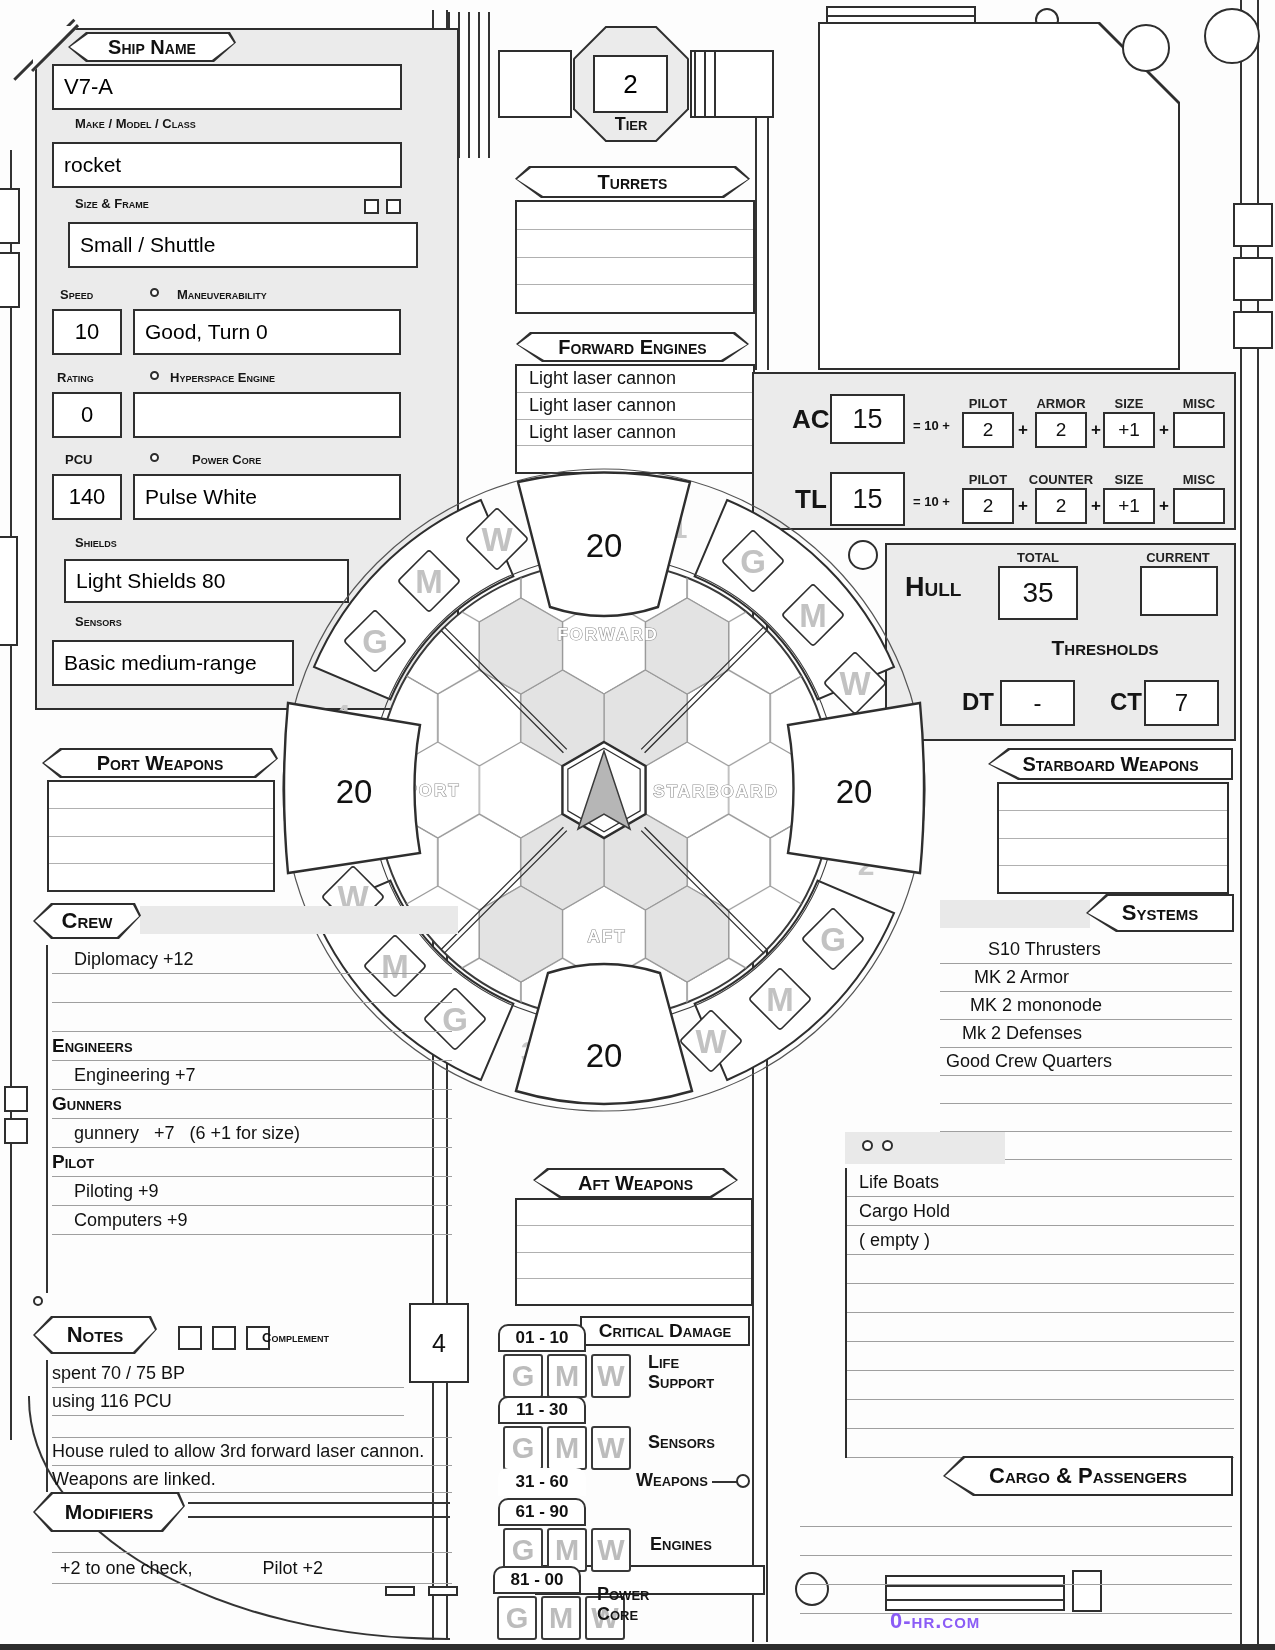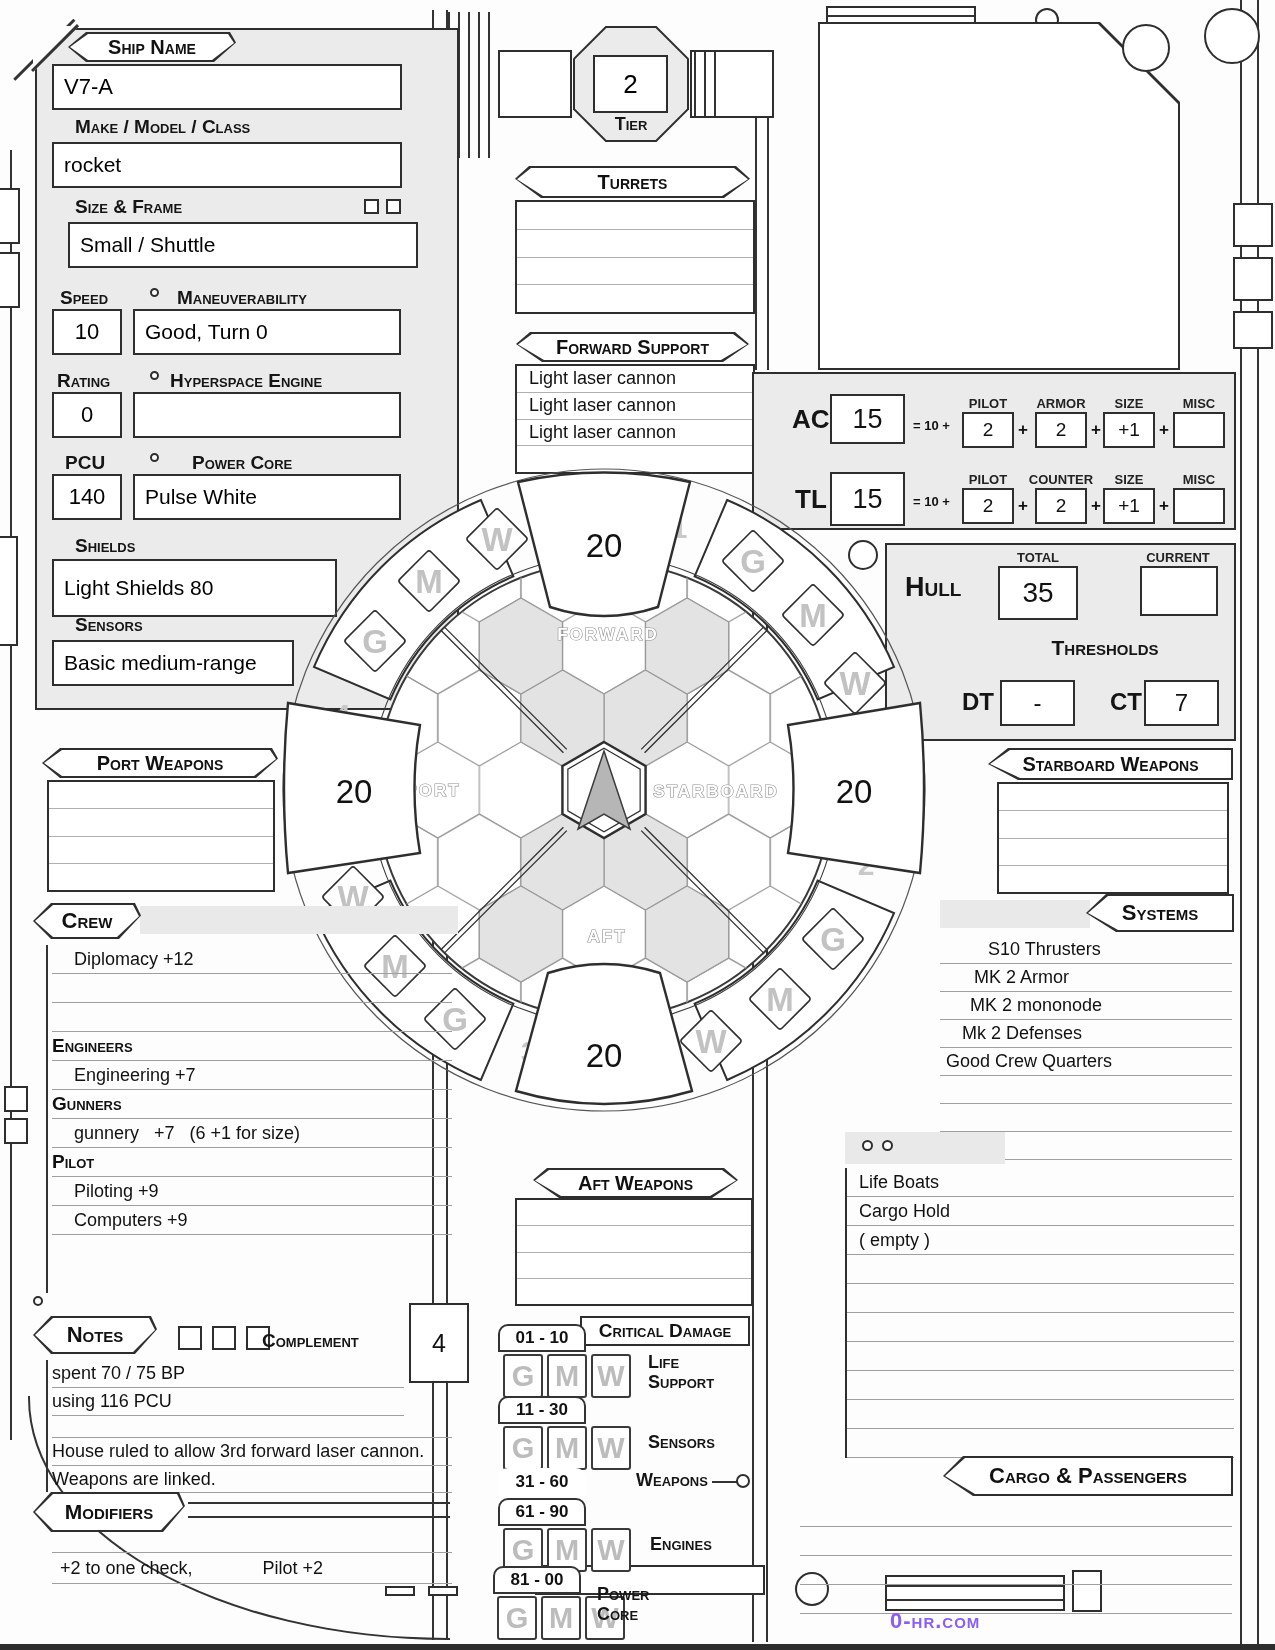--- a/index.html
+++ b/index.html
@@ -1,19 +1,19 @@
 <!DOCTYPE html>
 <html><head>
 <meta charset="utf-8">
 <style>
   html,body{margin:0;padding:0;background:#fff;}
   .page{position:relative;width:1275px;height:1650px;background:#fdfdfd;overflow:hidden;
         font-family:"Liberation Sans", sans-serif;color:#111;}
   .abs{position:absolute;}
-  .label{position:absolute;font-variant:small-caps;font-weight:bold;color:#151515;font-size:19px;white-space:nowrap;}
+  .label{position:absolute;font-variant:small-caps;font-weight:bold;color:#151515;font-size:13px;white-space:nowrap;}
   .sublabel{position:absolute;font-size:13px;font-weight:bold;text-align:center;color:#222;white-space:nowrap;}
   .panel{position:absolute;background:#ebebeb;border:2px solid #2e2e2e;}
   .field{position:absolute;background:#fff;border:2px solid #2e2e2e;display:flex;align-items:center;
          padding:0 10px;font-size:21px;color:#000;box-sizing:border-box;}
   .field--center{justify-content:center;padding:0;}
   .bigbox{position:absolute;background:#fff;border:2px solid #2e2e2e;display:flex;align-items:center;
           justify-content:center;font-size:27px;box-sizing:border-box;}
   .modbox{position:absolute;background:#fff;border:2px solid #2e2e2e;display:flex;align-items:center;
           justify-content:center;font-size:19px;box-sizing:border-box;}
   .plus{position:absolute;font-size:17px;font-weight:bold;}
@@ -133,21 +133,21 @@
   <div class="dot" style="left:150px;top:453px;width:9px;height:9px;"></div>
   <div class="label" style="left:192px;top:452px;">Power Core</div>
   <div class="field field--center" style="left:52px;top:474px;width:70px;height:46px;font-size:22px;">
     <span>140</span>
     </div>
   <div class="field" style="left:133px;top:474px;width:268px;height:46px;">
     <span>Pulse White</span>
     </div>
 
   <div class="label" style="left:75px;top:535px;">Shields</div>
-  <div class="field" style="left:52px;top:559px;width:285px;height:58px;">
+  <div class="field" style="left:64px;top:559px;width:285px;height:44px;">
     <span>Light Shields 80</span>
     </div>
 
   <div class="label" style="left:75px;top:614px;">Sensors</div>
   <div class="field" style="left:52px;top:640px;width:242px;height:46px;">
     <span>Basic medium-range</span>
     </div>
 
   <div class="oct" style="left:573px;top:26px;width:116px;height:116px;"></div>
   <div class="deco" style="left:498px;top:50px;width:74px;height:68px;"></div>
@@ -162,21 +162,21 @@
     <span>Turrets</span>
     </div>
   <div class="linebox" style="left:515px;top:200px;width:240px;height:114px;">
     <div class="row"></div>
     <div class="row"></div>
     <div class="row"></div>
     <div class="row"></div>
   </div>
 
   <div class="tab tab--center" style="left:516px;top:332px;width:233px;height:30px;">
-    <span>Forward Support</span>
+    <span>Forward Engines</span>
     </div>
   <div class="linebox" style="left:515px;top:364px;width:240px;height:110px;">
     <div class="row">Light laser cannon</div>
     <div class="row">Light laser cannon</div>
     <div class="row">Light laser cannon</div>
     <div class="row"></div>
   </div>
 
   <div class="tab" style="left:818px;top:22px;width:362px;height:348px;clip-path:polygon(0 0, calc(100% - 80px) 0, 100% 80px, 100% 100%, 0 100%);"></div>
   <div class="deco" style="left:1122px;top:24px;width:48px;height:48px;border-radius:50%;"></div>

